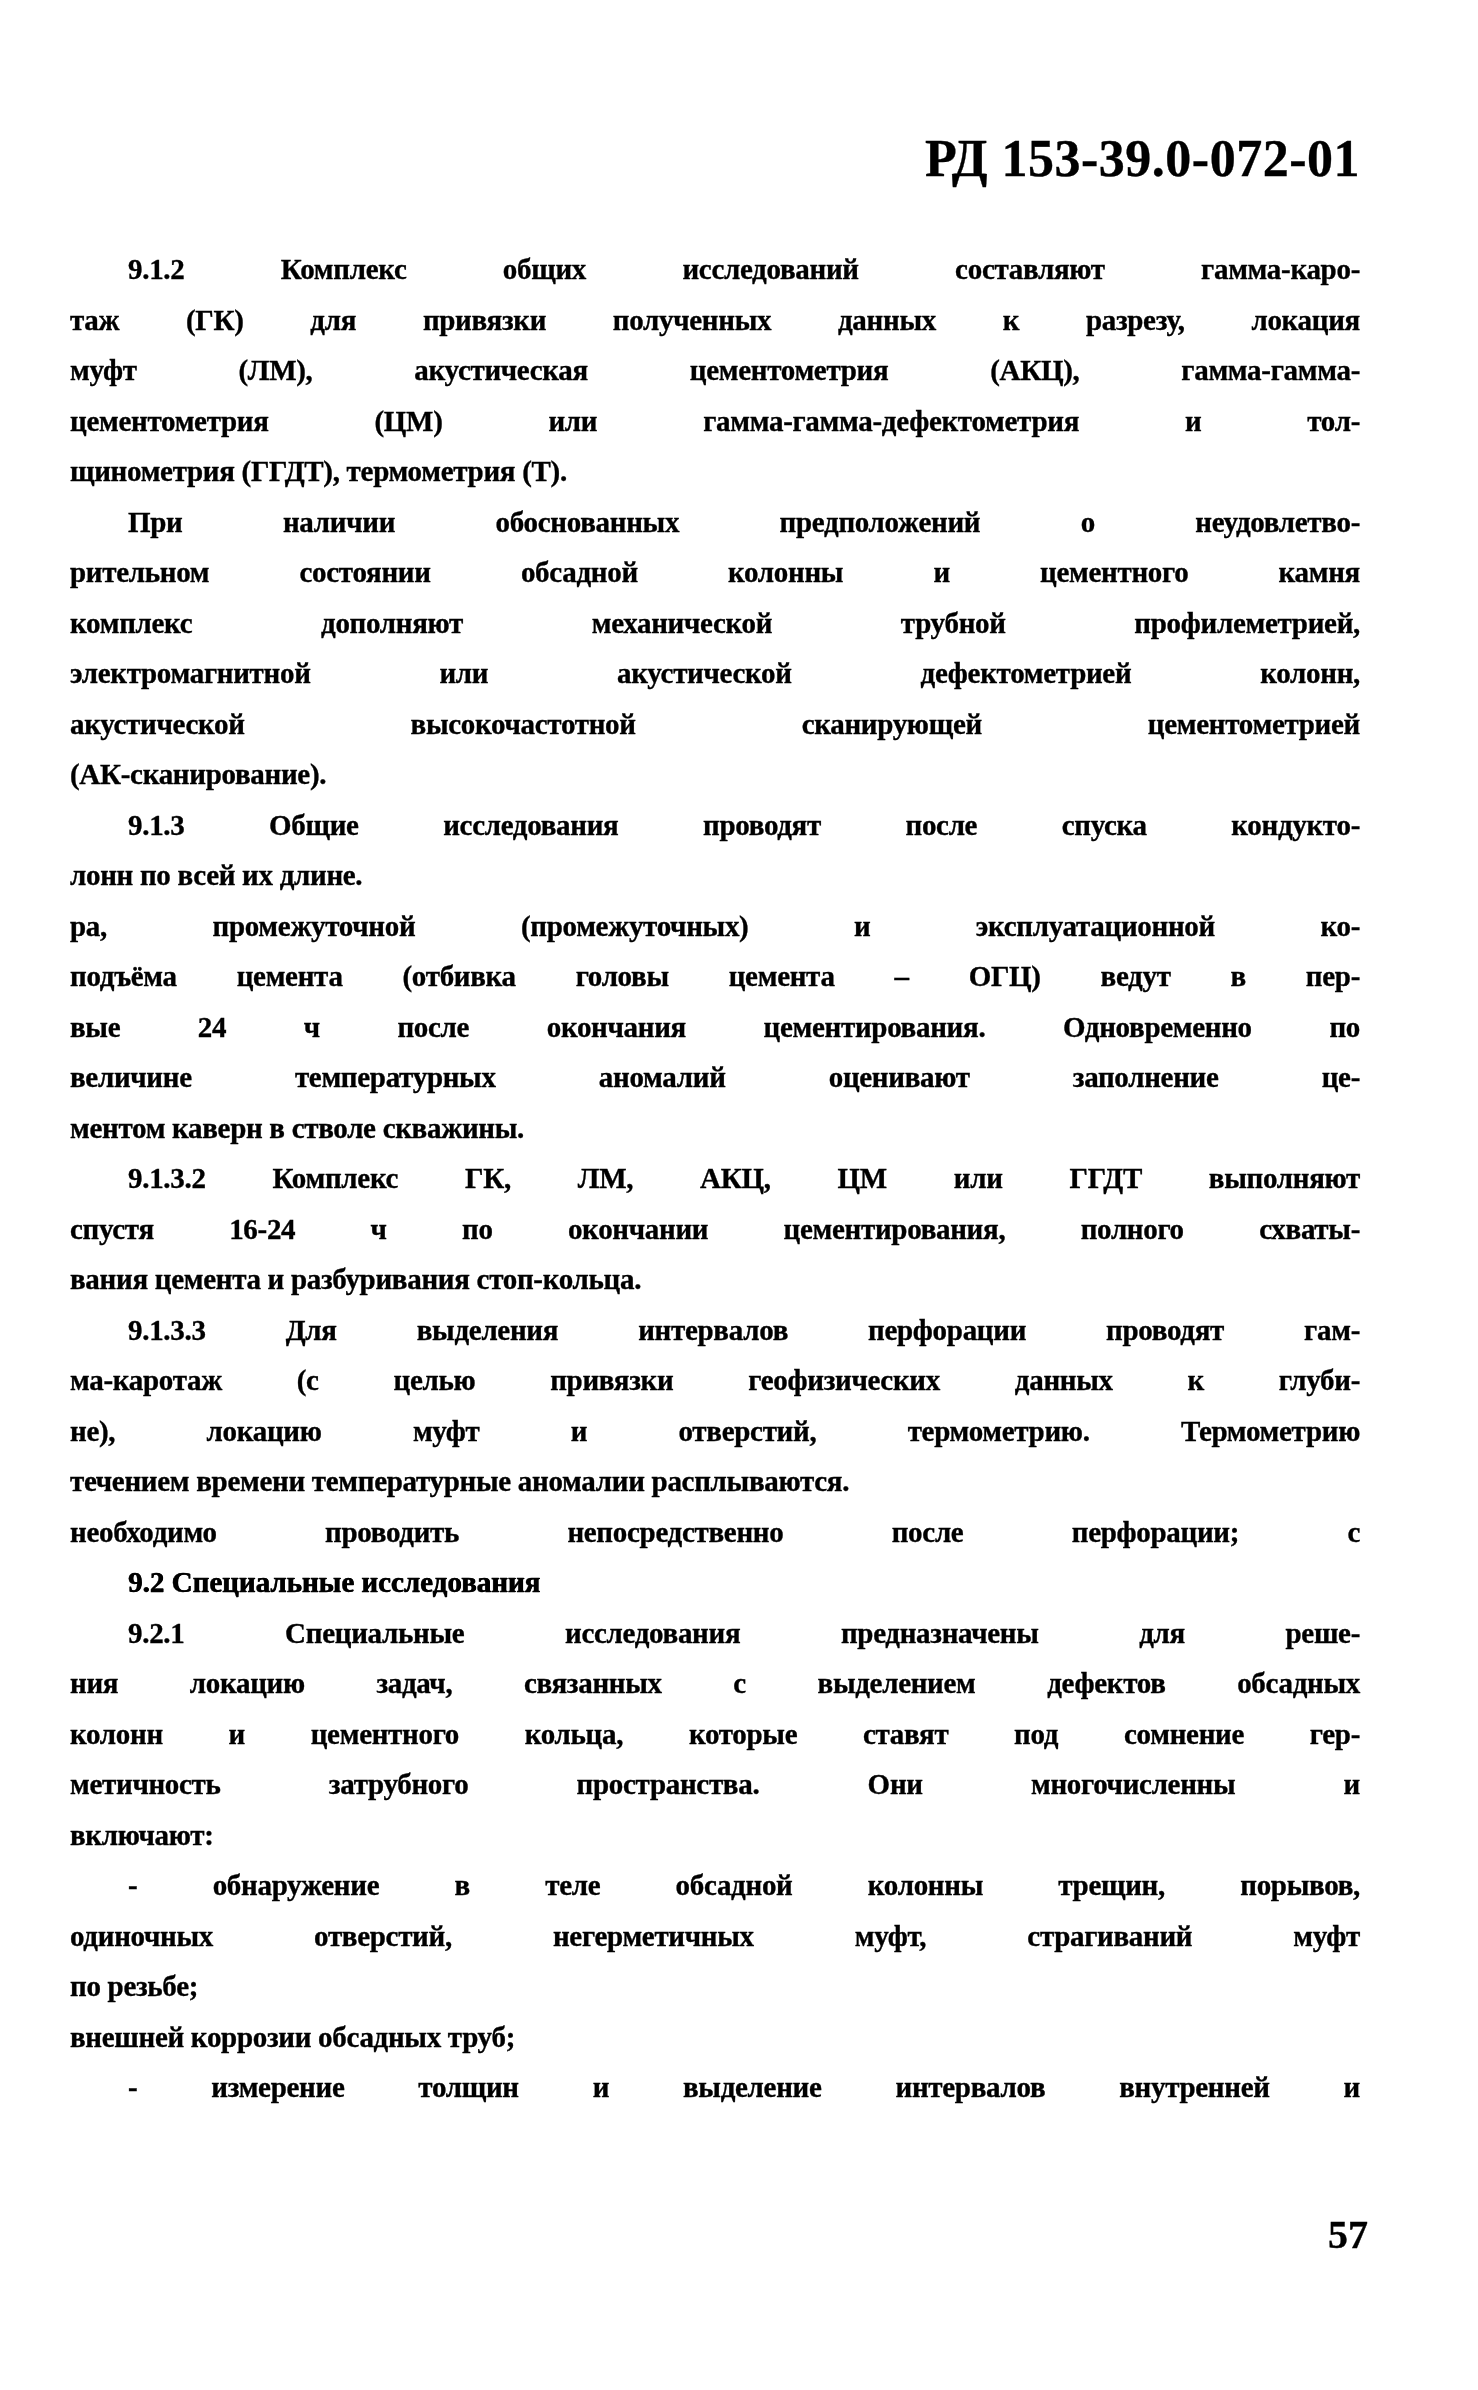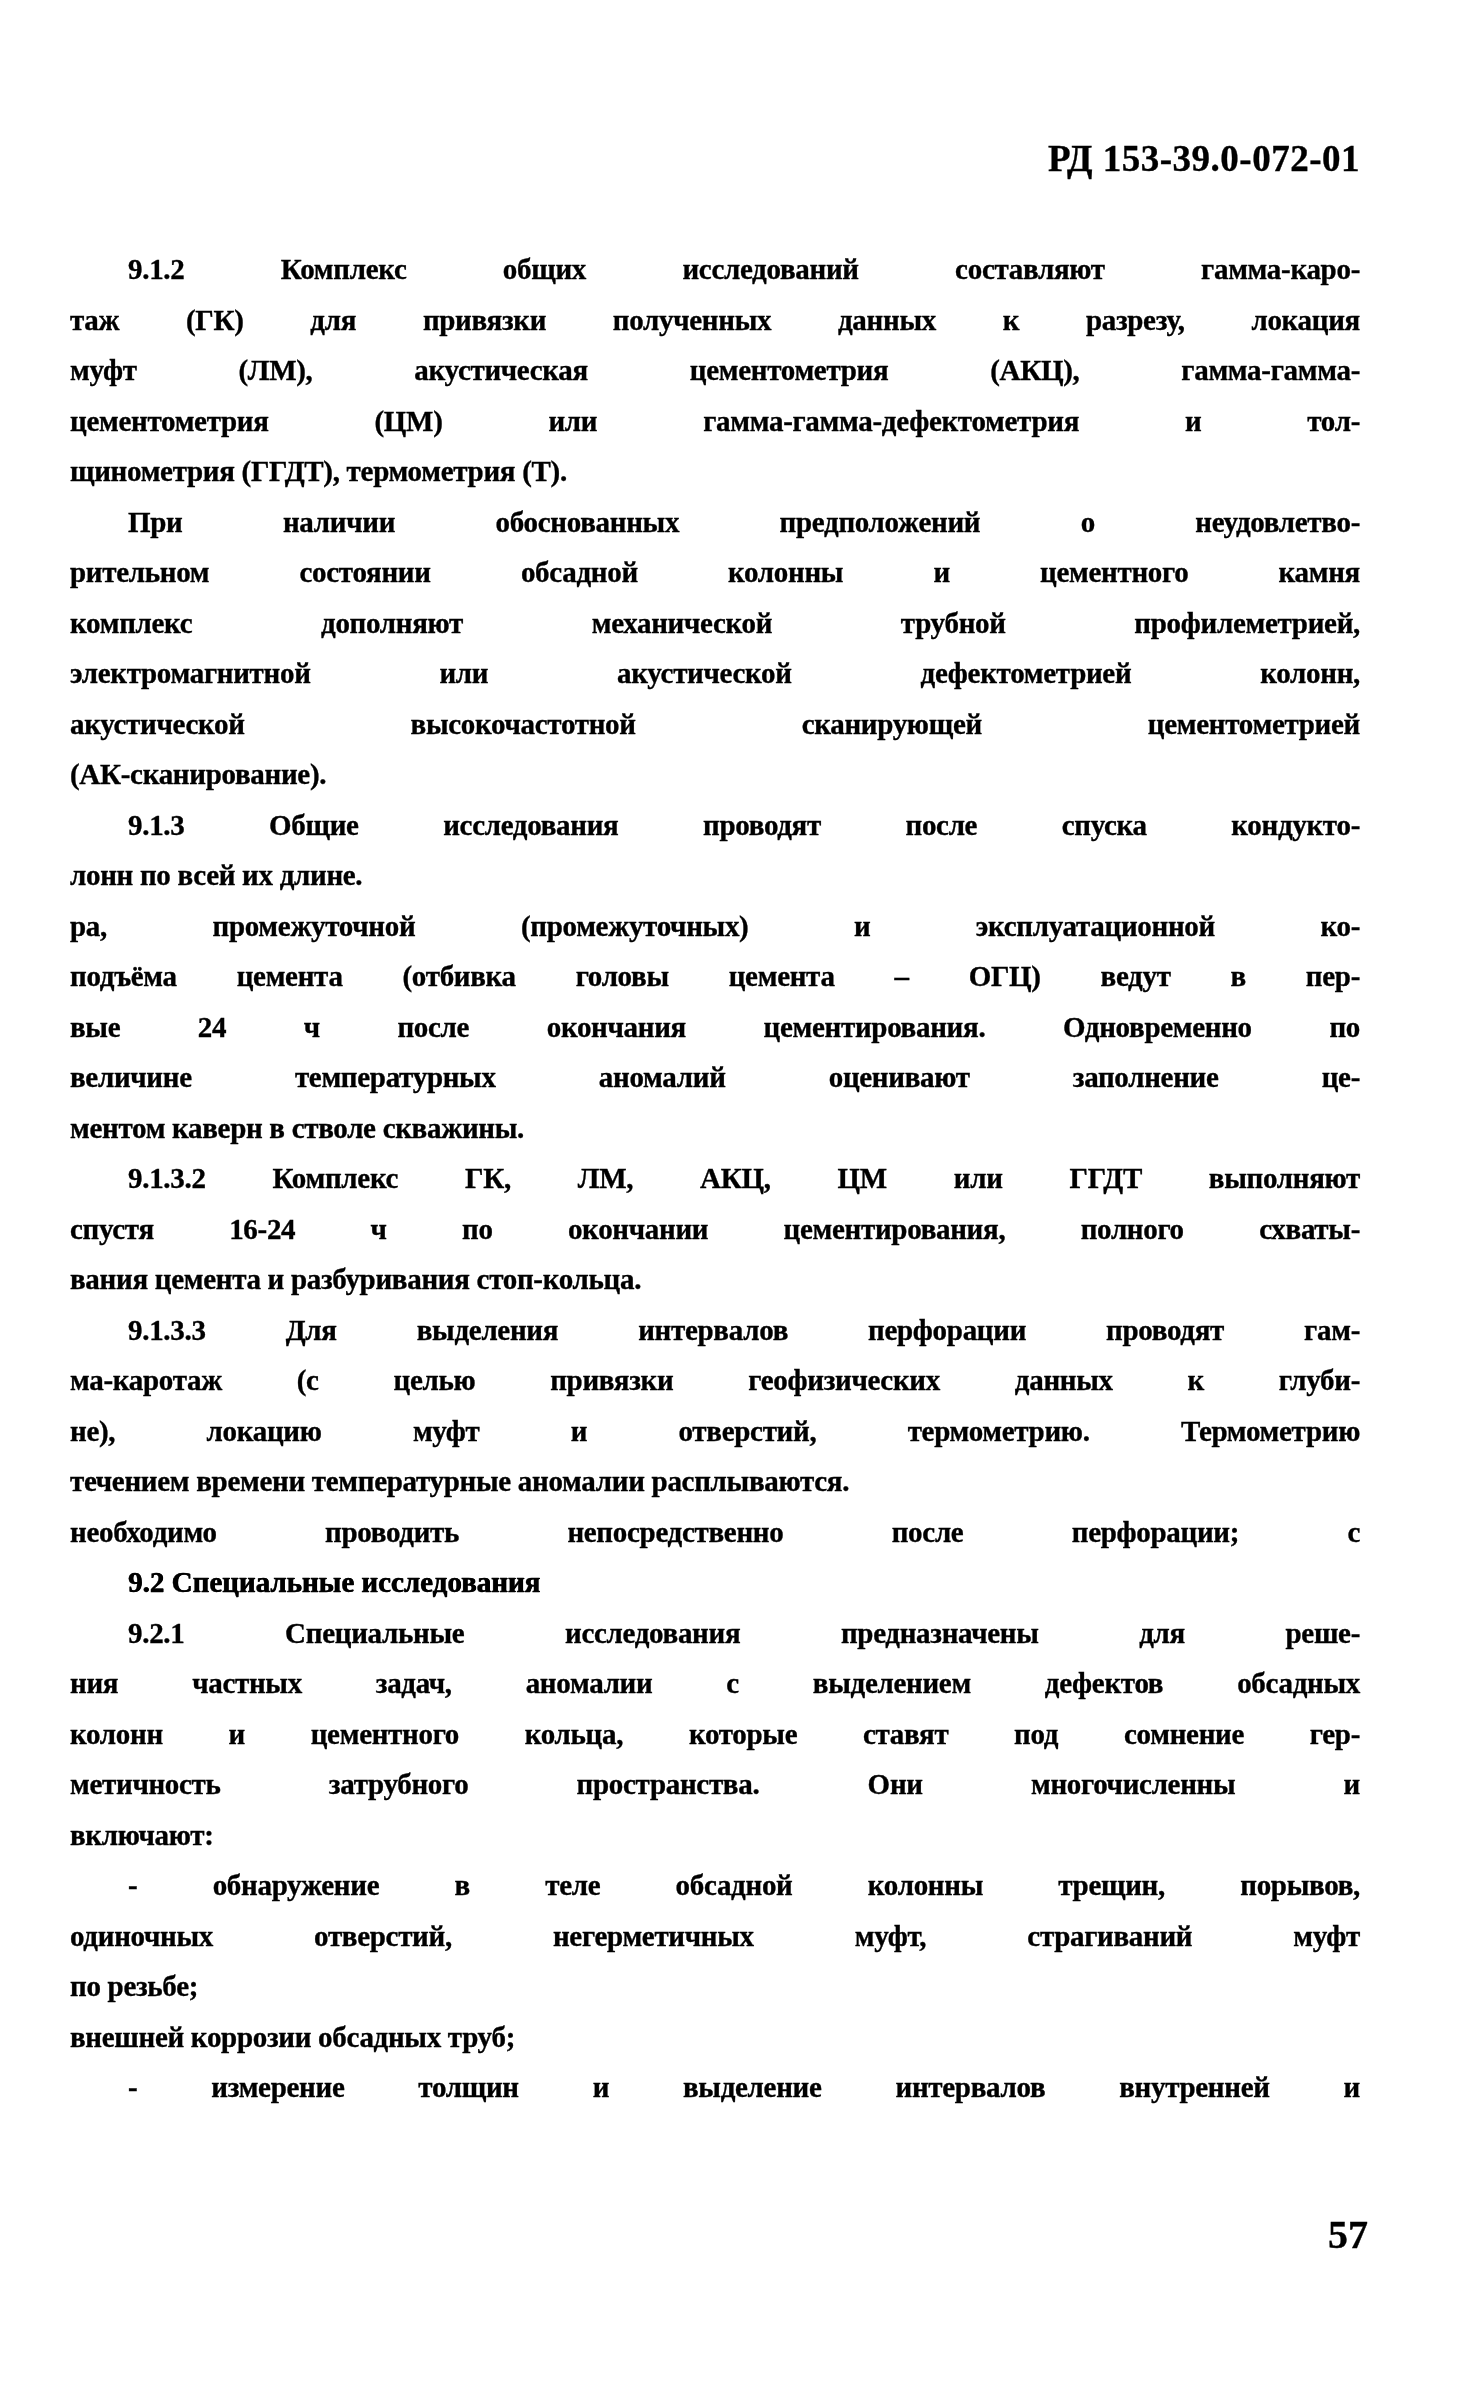--- a/index.html
+++ b/index.html
@@ -16,21 +16,21 @@
     font-family: "Liberation Serif", "DejaVu Serif", serif;
     font-weight: 700;
     color: #000000;
     -webkit-text-stroke: 0.35px #000000;
   }
   .doc-header {
     position: absolute;
     top: 134px;
     left: 70px;
     width: 1290px;
-    font-size: 37px;
+    font-size: 52px;
     line-height: 50px;
     text-align: right;
     letter-spacing: 0.5px;
     white-space: nowrap;
   }
   .content {
     position: absolute;
     top: 244px;
     left: 70px;
     width: 1290px;
@@ -109,21 +109,21 @@
         <div class="line">ма-каротаж (с целью привязки геофизических данных к глуби-</div>
         <div class="line">не), локацию муфт и отверстий, термометрию. Термометрию</div>
         <div class="line last">течением времени температурные аномалии расплываются.</div>
         <div class="line">необходимо проводить непосредственно после перфорации; с</div>
       </div>
       <div class="block heading">
         <div class="line first last">9.2 Специальные исследования</div>
       </div>
       <div class="block paragraph">
         <div class="line first">9.2.1 Специальные исследования предназначены для реше-</div>
-        <div class="line">ния частных задач, аномалии с выделением дефектов обсадных</div>
+        <div class="line">ния локацию задач, связанных с выделением дефектов обсадных</div>
         <div class="line">колонн и цементного кольца, которые ставят под сомнение гер-</div>
         <div class="line">метичность затрубного пространства. Они многочисленны и</div>
         <div class="line last">включают:</div>
       </div>
       <div class="block list-item">
         <div class="line first">- обнаружение в теле обсадной колонны трещин, порывов,</div>
         <div class="line">одиночных отверстий, негерметичных муфт, страгиваний муфт</div>
         <div class="line last">по резьбе;</div>
       </div>
       <div class="block list-item">

